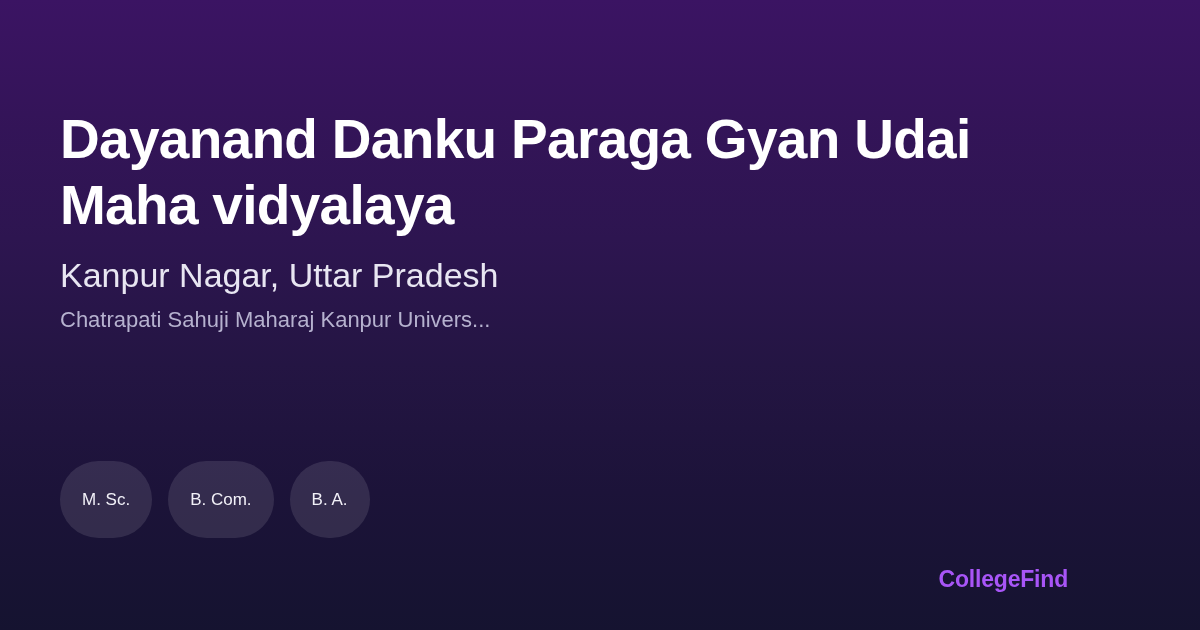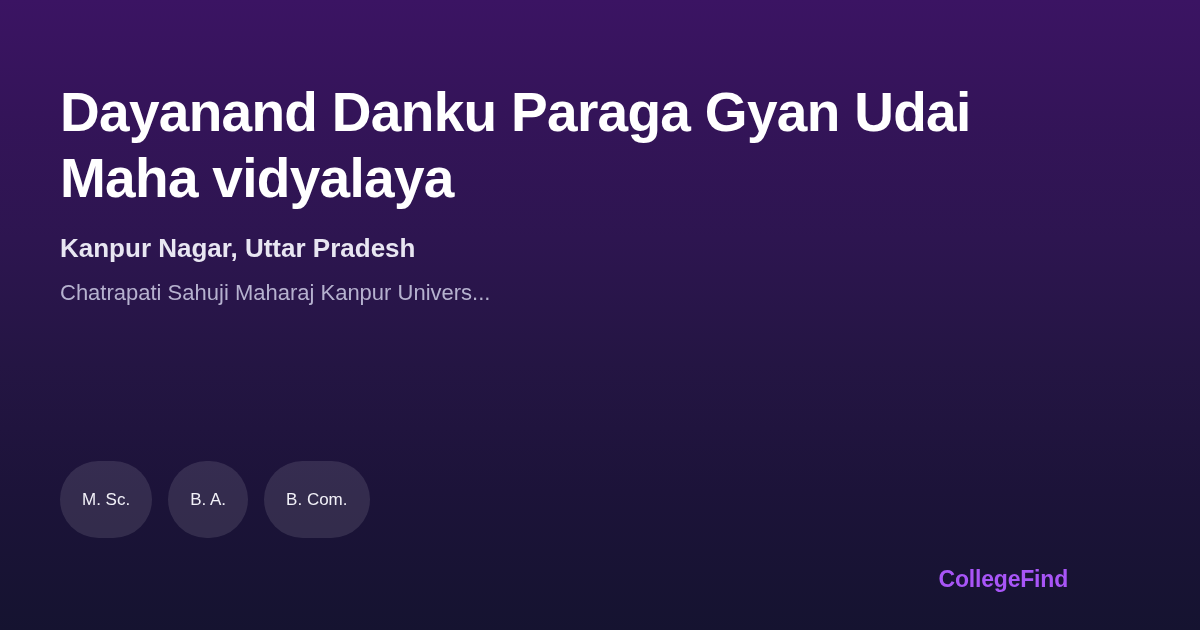--- a/index.html
+++ b/index.html
@@ -28,38 +28,38 @@
         #241543 58%,
         #1c1339 78%,
         #151330 100%);
     display: flex;
     flex-direction: column;
     justify-content: flex-start;
     overflow: hidden;
   }
 
   .content-block {
-    padding-top: 79px;
+    padding-top: 106px;
   }
 
   .college-title {
     margin: 0;
     font-size: 55px;
     line-height: 66px;
     font-weight: 700;
     letter-spacing: -0.7px;
     color: #ffffff;
     max-width: 1060px;
   }
 
   .college-location {
     margin: 20px 0 0 0;
-    font-size: 26px;
+    font-size: 34px;
     line-height: 34px;
-    font-weight: 700;
+    font-weight: 400;
     color: #e8e6f2;
   }
 
   .college-university {
     margin: 13px 0 12px 0;
     font-size: 22px;
     line-height: 30px;
     font-weight: 400;
     color: #b6b2cf;
   }
@@ -109,19 +109,19 @@
   <div class="content-block">
     <h1 class="college-title">Dayanand Danku Paraga Gyan Udai Maha vidyalaya</h1>
 
     <p class="college-location">Kanpur Nagar, Uttar Pradesh</p>
 
     <p class="college-university">Chatrapati Sahuji Maharaj Kanpur Univers...</p>
   </div>
 
   <div class="courses-row">
     <span class="course-chip">M. Sc.</span>
+    <span class="course-chip">B. Com.</span>
     <span class="course-chip">B. A.</span>
-    <span class="course-chip">B. Com.</span>
   </div>
 
   <div class="brand-logo">CollegeFind</div>
 
 </div>
 
 </body></html>

